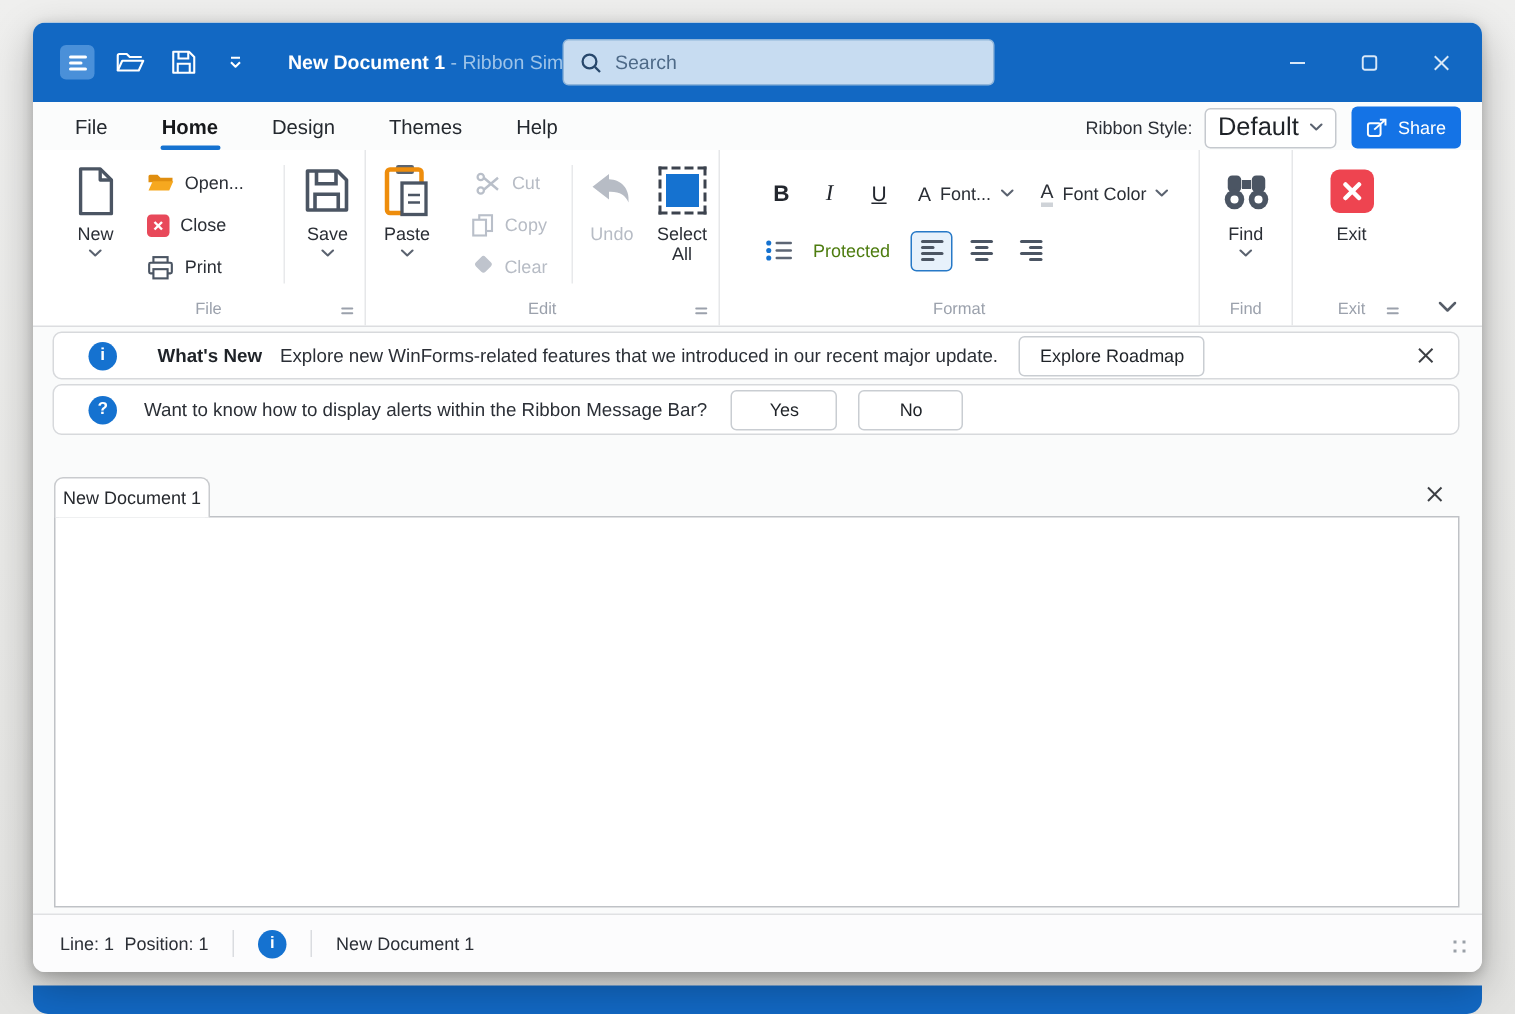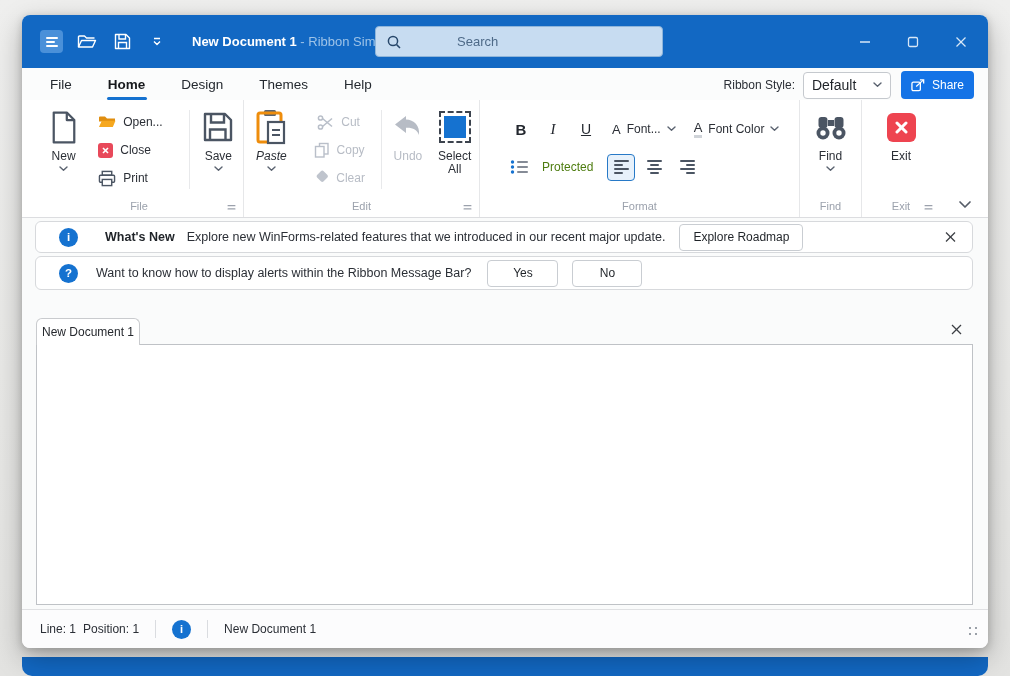--- a/index.html
+++ b/index.html
@@ -19,38 +19,38 @@
   
   .titlebar{position:absolute;left:0;top:0;right:0;height:53px;background:var(--c-titlebar);
             display:flex;align-items:center;}
   .app-icon{width:23px;height:23px;margin-left:18px;border-radius:4px;background:#4a90d9;
             display:flex;align-items:center;justify-content:center;cursor:pointer;}
   .tb-icon{width:22px;height:22px;margin-left:13px;display:flex;align-items:center;justify-content:center;cursor:pointer;}
   .tb-title{margin-left:24px;font-size:13px;white-space:nowrap;}
   .t-main{color:#fff;font-weight:700;}
   .t-suffix{color:#9dc3e8;}
   .searchbox{position:absolute;left:353px;top:11px;width:288px;height:31px;background:var(--c-search_bg);
-             border:1px solid #8fb5da;border-radius:4px;display:flex;align-items:center;padding-left:10px;gap:47px;}
+             border:1px solid #8fb5da;border-radius:4px;display:flex;align-items:center;padding-left:10px;}
   .search-ic{display:flex;margin-right:8px;}
   .search-input{flex:1;background:transparent;border:none;outline:none;font-size:13px;color:#33536f;}
   .search-input::placeholder{color:#4e6a88;}
   .winbtns{position:absolute;right:10px;top:0;height:53px;display:flex;align-items:center;}
   .wbtn{width:34px;height:34px;display:flex;align-items:center;justify-content:center;cursor:pointer;margin-left:14px;}
   .wbtn svg line,.wbtn svg rect{stroke:#d8e7f7;stroke-width:1.3;fill:none;}
   
   .tabrow{position:absolute;left:0;top:53px;right:0;height:32px;background:#fbfcfc;display:flex;align-items:center;padding-left:10px;}
   .tab{position:relative;height:32px;display:flex;align-items:center;padding:0 18px;font-size:13.5px;color:#24292f;cursor:pointer;}
   .tab.active{font-weight:700;color:#17191c;}
   .tab.active .tab-underline{position:absolute;left:50%;transform:translateX(-50%);bottom:0;width:40px;height:3px;
             border-radius:3px;background:var(--c-accent);}
   .tabrow-right{position:absolute;right:14px;top:3px;height:28px;display:flex;align-items:center;}
   .rstyle-label{font-size:12px;color:#2b2f36;margin-right:8px;}
   .rstyle-select{width:88px;height:27px;border:1px solid #c5c9ce;border-radius:4px;background:#fff;
             display:flex;align-items:center;padding:0 8px;cursor:pointer;}
-  .rstyle-value{flex:1;font-size:14px;color:#1f2328;}
+  .rstyle-value{flex:1;font-size:17px;color:#1f2328;}
   .share-btn{margin-left:10px;height:28px;border-radius:4px;background:var(--c-share);color:#fff;
             display:flex;align-items:center;padding:0 10px;font-size:12px;cursor:pointer;gap:6px;}
   
   .ribbon{position:absolute;left:0;top:85px;right:0;height:118px;background:#fff;
           border-bottom:1px solid #dcdde0;display:flex;padding-left:13px;}
   .rgroup{position:relative;border-right:1px solid #e6e7e9;display:flex;align-items:flex-start;}
   .rgroup.last{border-right:none;}
   .g-file{width:209px;} .g-edit{width:236px;} .g-format{width:320px;display:block;} .g-find{width:62px;justify-content:center;} .g-exit{width:78px;justify-content:center;}
   .gcap{position:absolute;bottom:5px;left:0;right:0;text-align:center;font-size:11px;color:#9ba1ac;}
   .glaunch{position:absolute;bottom:6px;right:7px;cursor:pointer;display:flex;}
@@ -281,21 +281,21 @@
         <span class="gcap">File</span>
         <span class="glaunch">
             <svg width="9" height="7" viewBox="0 0 9 7">
               <rect x="0.5" y="1" width="8" height="1.3" rx="0.6"></rect>
               <rect x="0.5" y="4.2" width="8" height="1.3" rx="0.6"></rect>
             </svg>
           </span>
       </div>
 
       <div class="rgroup g-edit">
-        <div class="bigbtn" style="margin-left:2px;font-style:italic;">
+        <div class="bigbtn" style="margin-left:2px;">
           <span class="bi">
             <svg width="32" height="36" viewBox="0 0 32 36">
                 <rect x="9" y="1" width="12" height="6" rx="1.5" fill="#5b6470"></rect>
                 <rect x="3" y="4" width="23" height="29" rx="2" fill="none" stroke="#ee8d0c" stroke-width="3"></rect>
                 <rect x="13" y="13" width="16" height="21" fill="#fff" stroke="#4b5563" stroke-width="2.2"></rect>
                 <line x1="17" y1="21" x2="25" y2="21" stroke="#4b5563" stroke-width="1.8"></line>
                 <line x1="17" y1="26" x2="25" y2="26" stroke="#4b5563" stroke-width="1.8"></line>
               </svg>
           </span>
           <span class="bl">Paste</span>

